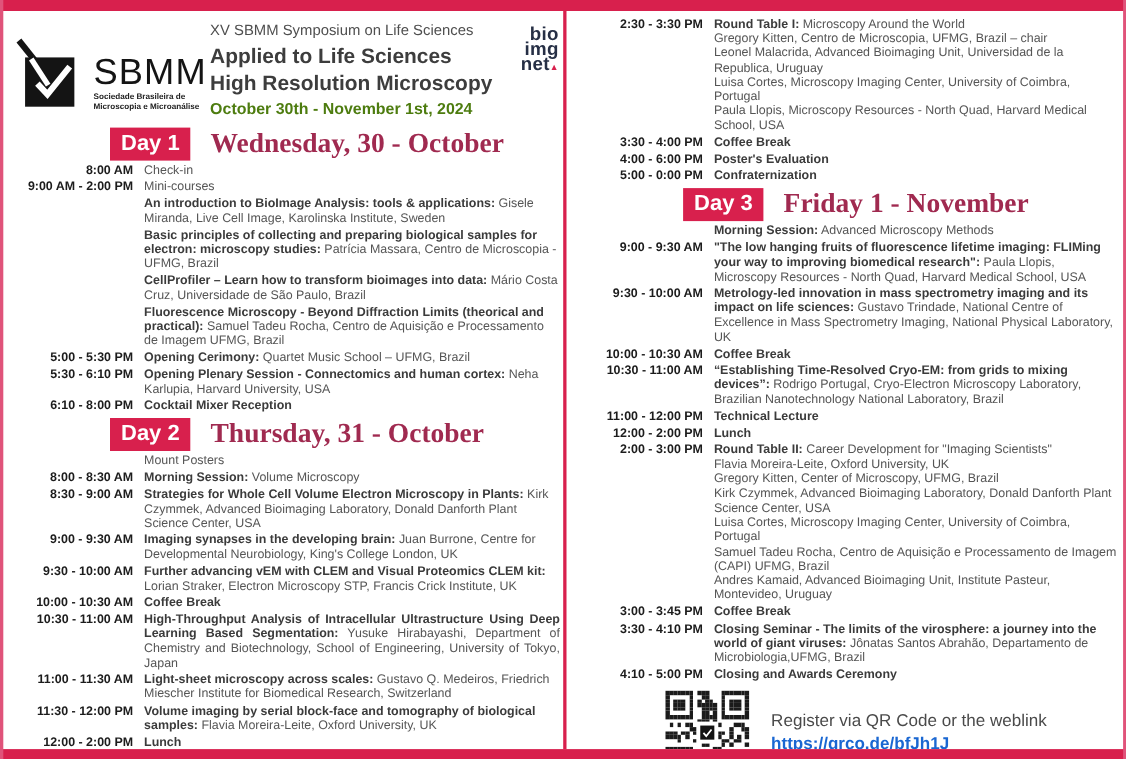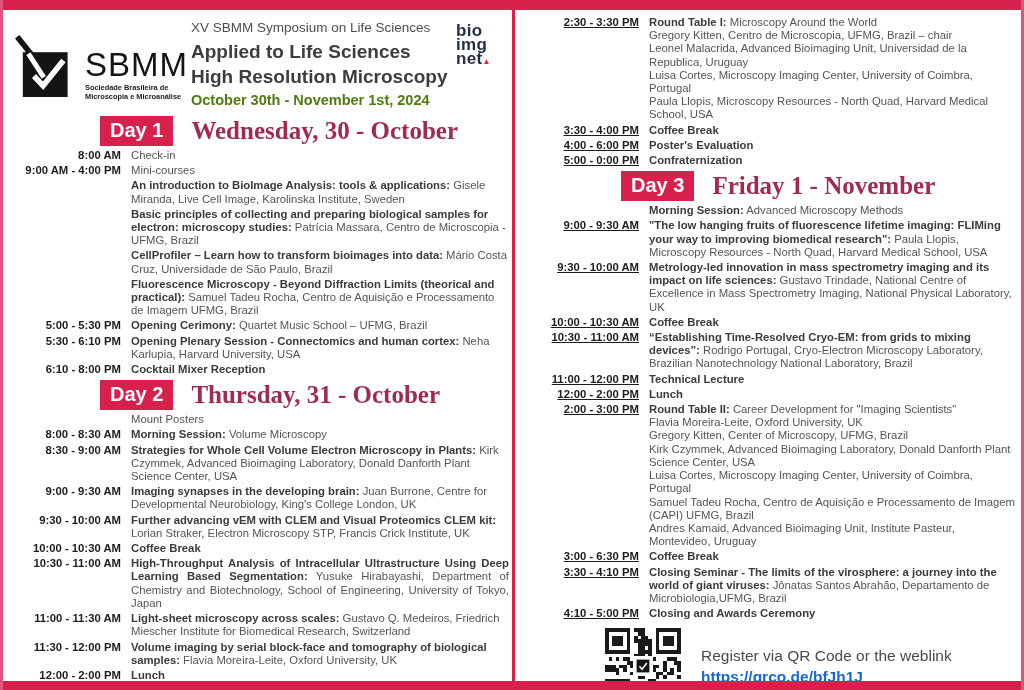--- a/index.html
+++ b/index.html
@@ -27,36 +27,36 @@
   .sbmm-logo { width:178px; display:flex; flex-direction:row; align-items:center; padding-top:6px; }
   .sbmm-mark { width:70px; height:74px; flex-shrink:0; }
   .sbmm-words { margin-left:2px; margin-top:12px; }
   .sbmm-acronym { font-size:33px; font-weight:400; letter-spacing:1px; color:#141414; line-height:30px; }
   .sbmm-sub { font-size:7.4px; font-weight:bold; color:#222; line-height:9px; margin-top:3px; }
   .header-text { flex:1; padding-top:2px; }
   .symposium-line { font-size:13.5px; color:#4f4f4f; margin-bottom:4px; }
   .title-line { font-size:19px; font-weight:bold; color:#3d3d3d; line-height:25px; }
   .dates-line { font-size:14.5px; font-weight:bold; color:#4d7c0f; margin-top:3px; }
   .bioimg-logo { width:52px; padding-top:6px; font-weight:bold; color:#262f45;
-                 font-size:17px; line-height:14px; letter-spacing:.3px; }
+                 font-size:17px; line-height:14px; letter-spacing:.3px;text-align:right; }
   .bioimg-logo .tri { color:#d8204d; font-size:8px; vertical-align:baseline; }
 
   
   .day-header { display:flex; align-items:center; height:33px; }
   .day-badge { background:#d8204d; color:#ffffff; font-weight:bold; font-size:20px;
                padding:1px 10px 3px 10px; line-height:26px;text-align:center; }
   .day-title { font-size:25px; font-weight:bold; color:#a02a50; margin-left:18px; white-space:nowrap;font-family:Liberation Serif, serif; }
   .dh-left  { padding-left:97px; }
   .dh-right { padding-left:106px; }
 
   
   .schedule { font-size:11.3px; line-height:13.2px; padding:2px 3px 0 6px; }
   .row { display:flex; margin-bottom:2px; }
   .time { width:112px; flex-shrink:0; text-align:right; font-weight:bold; color:#1c1c1c; }
-  .col-right .time { width:118px;text-decoration:underline; }
+  .col-right .time { width:118px; }
   .desc { flex:1; margin-left:10px; color:#555555; }
   .desc strong { color:#3b3b3b; }
   .desc.justify { text-align:justify; }
   .speaker-line { color:#555555; }
 
   
   .register-row { display:flex; align-items:center; margin:8px 0 0 90px; }
   .qr { position:relative; width:76px; height:76px; flex-shrink:0; }
   .qr-grid { display:grid; width:76px; height:76px;
              grid-template-columns:repeat(21,1fr); grid-template-rows:repeat(21,1fr); }
@@ -110,21 +110,21 @@
   <div class="day-header dh-left">
     <div class="day-badge">Day 1</div>
     <div class="day-title">Wednesday, 30 - October</div>
   </div>
   <div class="schedule">
       <div class="row">
         <div class="time">8:00 AM</div>
         <div class="desc"><span>Check-in</span></div>
       </div>
       <div class="row">
-        <div class="time">9:00 AM - 4:00 PM</div>
+        <div class="time">9:00 AM - 2:00 PM</div>
         <div class="desc"><span>Mini-courses</span></div>
       </div>
       <div class="row">
         <div class="time"></div>
         <div class="desc"><strong>An introduction to BioImage Analysis: tools &amp; applications:</strong><span> Gisele Miranda, Live Cell Image, Karolinska Institute, Sweden</span></div>
       </div>
       <div class="row">
         <div class="time"></div>
         <div class="desc"><strong>Basic principles of collecting and preparing biological samples for electron: microscopy studies:</strong><span> Patrícia Massara, Centro de Microscopia - UFMG, Brazil</span></div>
       </div>
@@ -250,21 +250,21 @@
       </div>
       <div class="row">
         <div class="time">12:00 - 2:00 PM</div>
         <div class="desc"><strong>Lunch</strong></div>
       </div>
       <div class="row">
         <div class="time">2:00 - 3:00 PM</div>
         <div class="desc"><strong>Round Table II:</strong><span> Career Development for "Imaging Scientists"</span><div class="speaker-line">Flavia Moreira-Leite, Oxford University, UK</div><div class="speaker-line">Gregory Kitten, Center of Microscopy, UFMG, Brazil</div><div class="speaker-line">Kirk Czymmek, Advanced Bioimaging Laboratory, Donald Danforth Plant Science Center, USA</div><div class="speaker-line">Luisa Cortes,  Microscopy Imaging Center, University of Coimbra, Portugal</div><div class="speaker-line">Samuel Tadeu Rocha, Centro de Aquisição e Processamento de Imagem (CAPI) UFMG, Brazil</div><div class="speaker-line">Andres Kamaid, Advanced Bioimaging Unit, Institute Pasteur, Montevideo, Uruguay</div></div>
       </div>
       <div class="row">
-        <div class="time">3:00 - 6:30 PM</div>
+        <div class="time">3:00 - 3:45 PM</div>
         <div class="desc"><strong>Coffee Break</strong></div>
       </div>
       <div class="row">
         <div class="time">3:30 - 4:10 PM</div>
         <div class="desc"><strong>Closing Seminar - The limits of the virosphere: a journey into the world of giant viruses:</strong><span> Jônatas Santos Abrahão, Departamento de Microbiologia,UFMG, Brazil</span></div>
       </div>
       <div class="row">
         <div class="time">4:10 - 5:00 PM</div>
         <div class="desc"><strong>Closing and Awards Ceremony</strong></div>
       </div>

